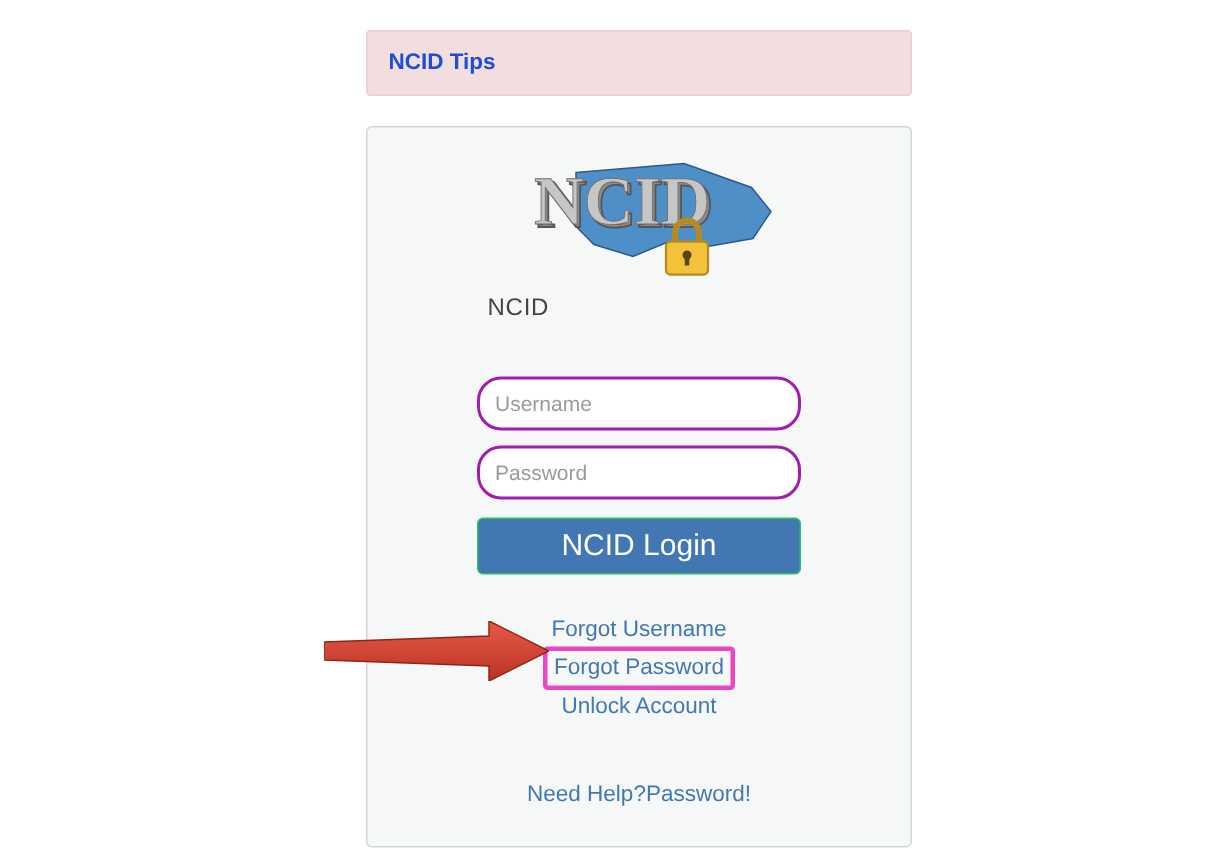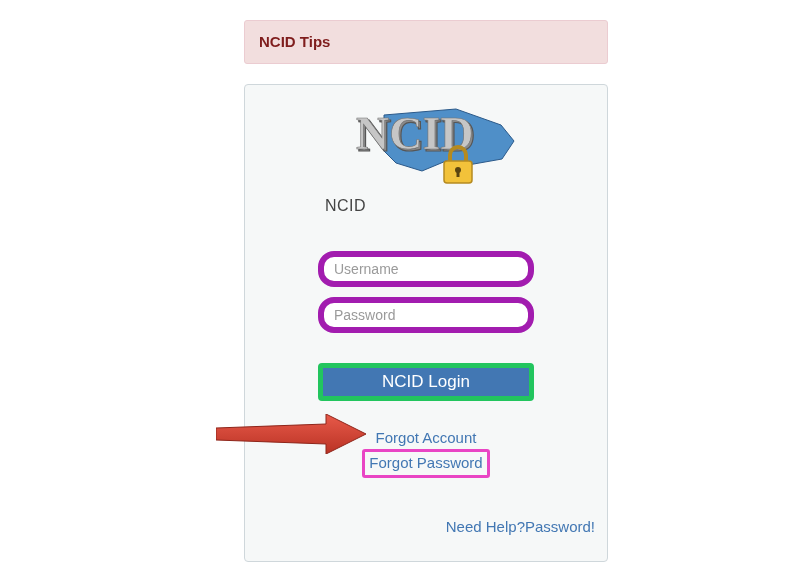--- a/index.html
+++ b/index.html
@@ -19,21 +19,21 @@
   }
 
   .tips-bar {
     background: #f2dede;
     border: 1px solid #ebccd1;
     border-radius: 3px;
     padding: 12px 14px;
     margin-bottom: 20px;
   }
   .tips-bar a {
-    color: #7f1d1d;
+    color: #1d4ed8;
     font-weight: 700;
     text-decoration: none;
     font-size: 15px;
   }
 
   .panel {
     border: 1px solid #cfd7db;
     border-radius: 4px;
     background: #f6f8f8;
     position: relative;
@@ -57,40 +57,40 @@
     letter-spacing: 0.5px;
   }
 
   .form-area {
     width: 216px;
     margin: 36px auto 0 auto;
   }
   .text-input {
     width: 100%;
     height: 36px;
-    border: 6px solid #a21caf;
+    border: 2px solid #a21caf;
     border-radius: 16px;
     padding: 6px 10px;
     font-size: 14px;
     color: #0f172a;
     margin-bottom: 10px;
     background: #fff;
   }
   .text-input::placeholder { color: #9a9a9a; }
 
   .login-btn {
     width: 100%;
     height: 38px;
     background: #4277b3;
-    border: 5px solid #22c55e;
+    border: 1px solid #22c55e;
     border-radius: 4px;
     color: #fff;
-    font-size: 17px;
+    font-size: 20px;
     cursor: pointer;
-    margin-top: 20px;
+    margin-top: 2px;
   }
 
   .links-col {
     text-align: center;
     margin-top: 26px;
     font-size: 15px;
     line-height: 1.45;
   }
   .links-col a {
     color: #4277b3;
@@ -100,21 +100,21 @@
   .highlight-box {
     border: 3px solid #e945c4;
     border-radius: 3px;
     padding: 0 4px 1px 4px;
     display: inline-block;
     text-decoration: underline;
   }
 
   .bottom-row {
     display: flex;
-    justify-content: flex-end;
+    justify-content: center;
     margin-top: 40px;
     padding: 0 6px 2px 6px;
     font-size: 15px;
   }
   .bottom-row a {
     color: #4277b3;
     text-decoration: none;
   }
 
   .footer-row {
@@ -168,24 +168,25 @@
       <div class="logo-sub">NCID</div>
     </div>
 
     <div class="form-area">
       <input type="text" class="text-input" placeholder="Username" style="">
       <input type="password" class="text-input" placeholder="Password" style="">
       <button class="login-btn">NCID Login</button>
     </div>
 
     <div class="links-col">
-      <a href="#">Forgot Account</a><br>
+      <a href="#">Forgot Username</a><br>
       <span class="highlight-box">
         <a href="#">Forgot Password</a>
       </span><br>
+      <a href="#">Unlock Account</a>
     </div>
 
     <div class="bottom-row">
       <a href="#">Need Help?</a>
       <a href="#">Password!</a>
     </div>
 
   </div>
 
   <div class="footer-row">

